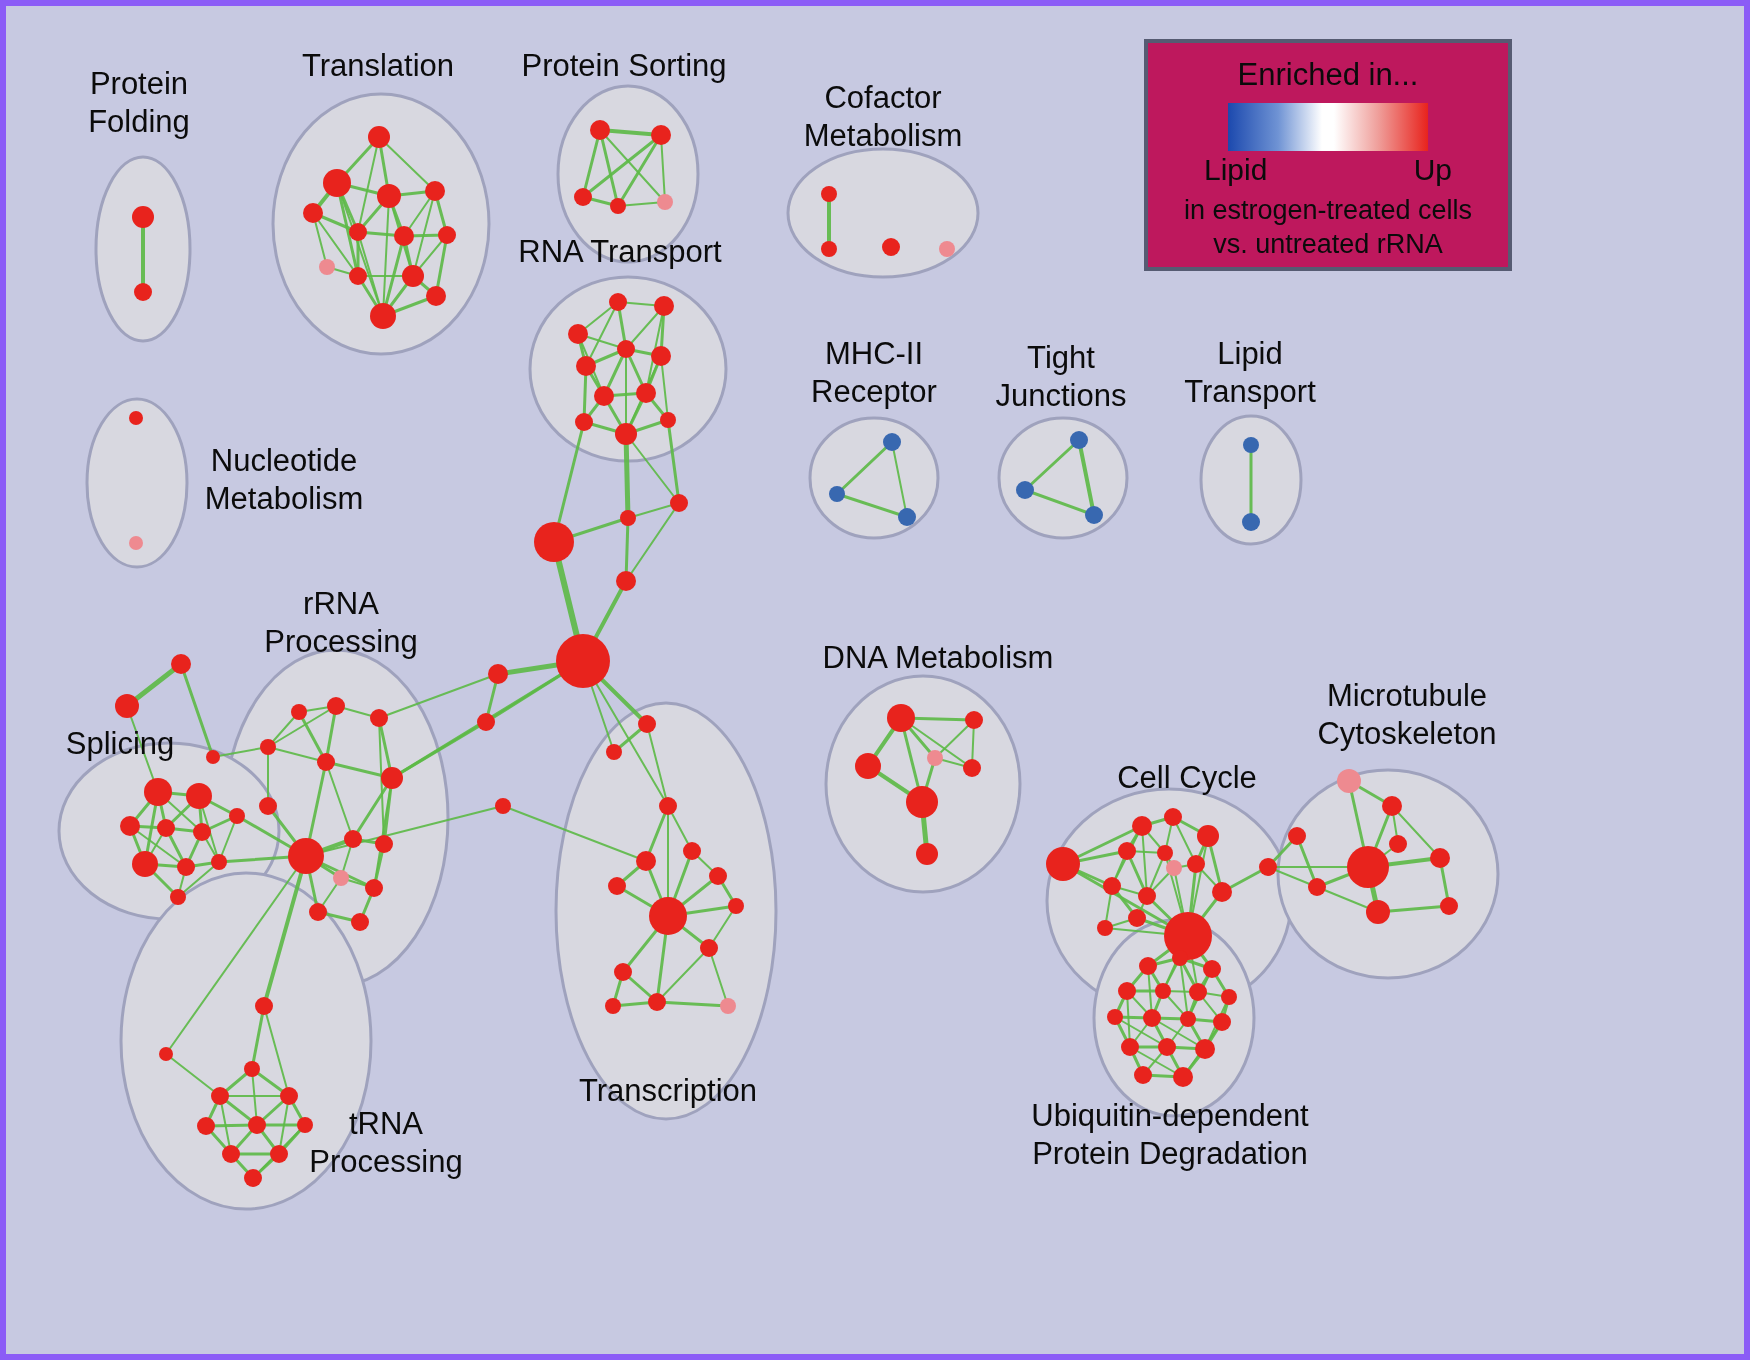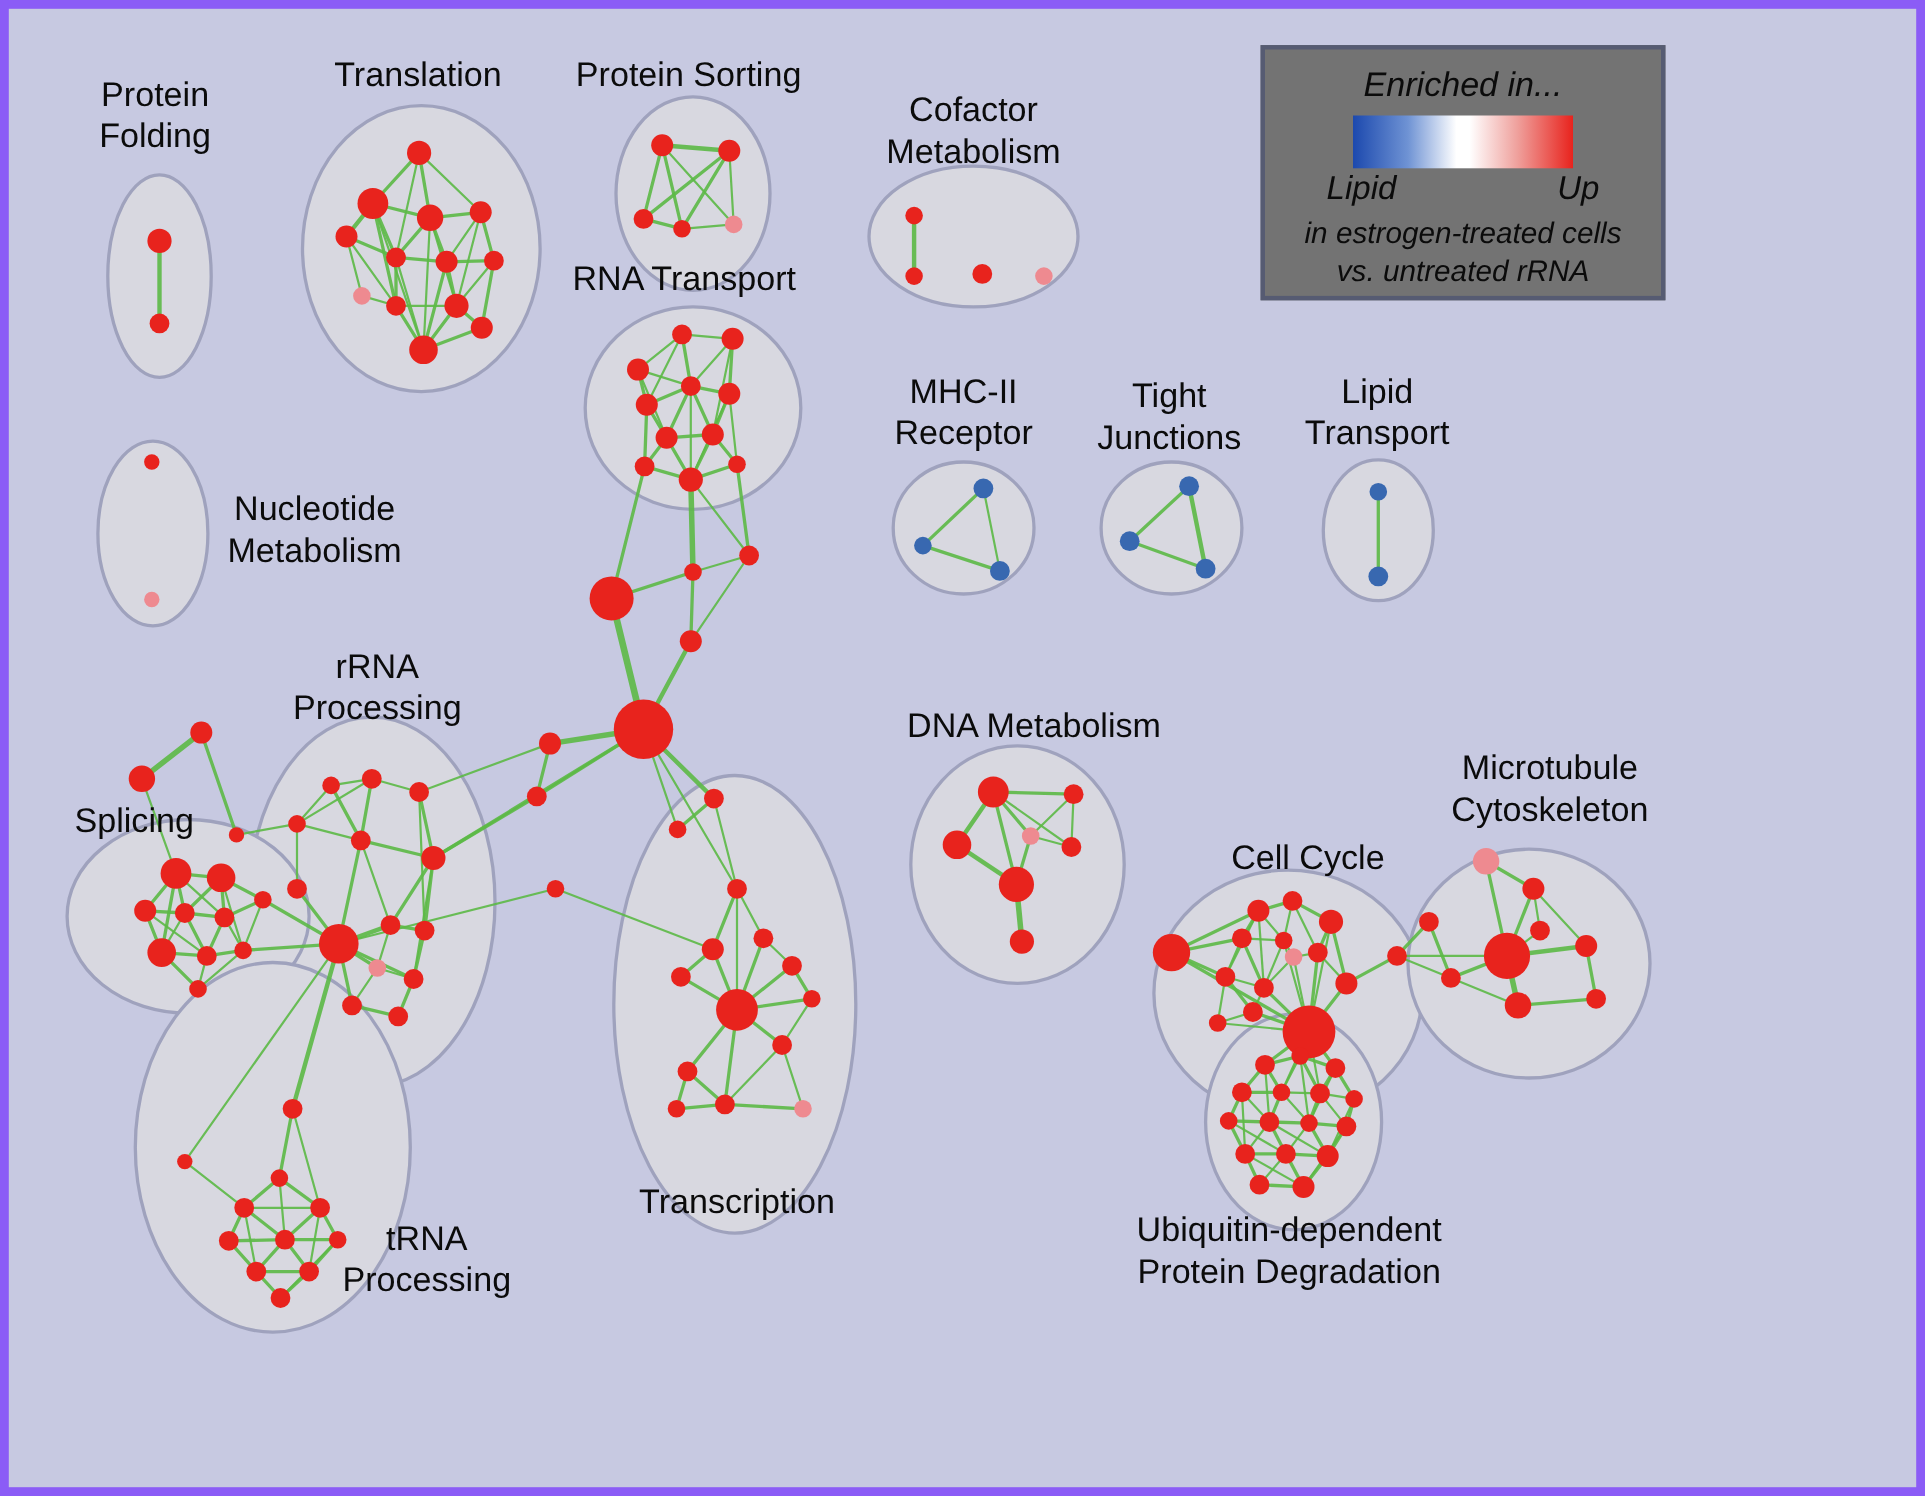--- a/index.html
+++ b/index.html
@@ -1,41 +1,40 @@
 <!DOCTYPE html>
 <html><head>
 <meta charset="utf-8">
 <style>
   html,body{margin:0;padding:0;background:#ffffff;}
   .figure{
     position:relative;
     width:1750px;height:1360px;
     background:#c7c9e1;
-    border:8px solid #8b5cf6;
+    border:6px solid #8b5cf6;
     box-sizing:border-box;
     font-family:"Liberation Sans", sans-serif;
     overflow:hidden;
   }
   svg.net{position:absolute;left:0;top:0;}
   svg.net text{
     font-family:"Liberation Sans", sans-serif;
     font-size:31px;
     fill:#0b0b0b;
   }
   .legend{
     position:absolute;
     left:1138px;top:33px;
     width:368px;height:232px;
     border:4px solid #565b72;
-    background:#737373;
+    background:#be185d;
     box-sizing:border-box;
     text-align:center;
     color:#0b0b0b;
     z-index:5;
-    font-style:italic;
   }
   .legend-title{font-size:31px;margin-top:14px;}
   .legend-bar{
     width:200px;height:48px;
     margin:10px auto 2px auto;
     background:linear-gradient(90deg,#1c49ae 0%,#6f93d4 25%,#ffffff 47%,#ffffff 53%,#ef9f9b 75%,#e8231d 100%);
   }
   .legend-row{
     width:248px;margin:2px auto 0 auto;
     display:flex;justify-content:space-between;

